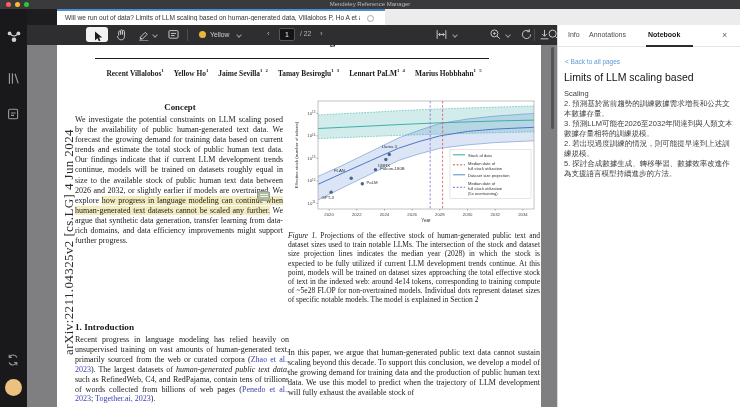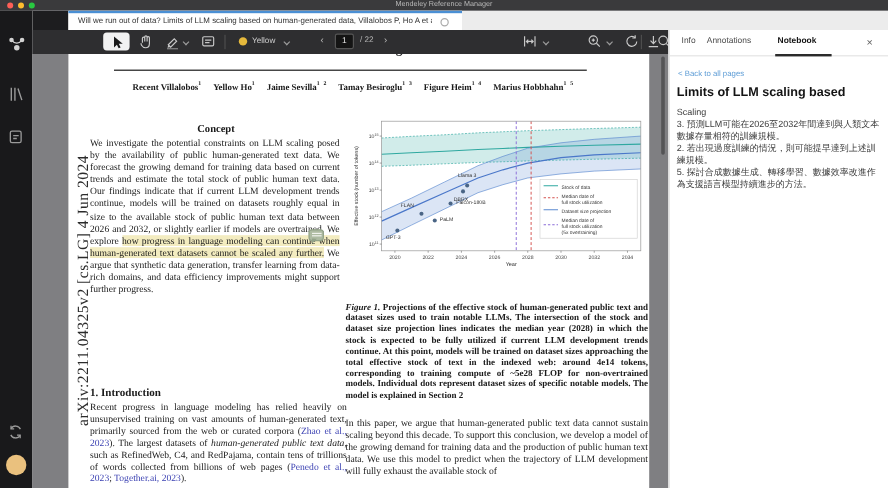--- a/index.html
+++ b/index.html
@@ -57,32 +57,32 @@
   .cite { color:#3d43b3; }
   .em { font-style:italic; }
   .note-bubble { left:200px; top:146px; width:13px; height:10px; background:#aebba2;
     border:1px solid #93a389; border-radius:3px; }
   .note-bubble:after { content:""; position:absolute; left:2px; bottom:-3px; border:2px solid transparent;
     border-top-color:#93a389; border-left-color:#93a389; }
   .note-bubble i { position:absolute; left:2px; width:8px; height:1px; background:#f0f2ec; }
   .intro-head { left:18px; top:277px; font-size:9.2px; font-weight:bold; }
   .intro-body { left:18px; top:290px; width:214px; font-size:8px; line-height:9.9px; }
   .figchart { left:234px; top:51px; width:248px; height:138px; background:#fff; }
-  .caption { left:231px; top:206px; width:252px; font-size:7.5px; line-height:9.2px;font-weight:bold; }
+  .caption { left:231px; top:186px; width:252px; font-size:7.5px; line-height:9.2px; }
   .rcol-p { left:231px; top:303px; width:252px; height:59px; overflow:hidden; font-size:8px; line-height:10px; }
 
   
   .panel { left:557px; top:25px; width:183px; height:382px; background:#fff; border-left:1px solid #d8d8d8; }
   .ptabs { left:0; top:0; width:183px; height:22px; border-bottom:1px solid #e4e4e4; }
   .ptab { top:6px; font-size:7px; color:#4a4a4a; }
   .ptab.active { font-weight:bold; color:#141414; }
   .ptab-underline { left:88px; top:20px; width:47px; height:2px; background:#2b2b2b; }
   .pclose { left:164px; top:5px; font-size:9px; color:#666; }
   .back-link { left:7px; top:33px; font-size:6.5px; color:#5b9bd5; }
-  .note-title { left:6px; top:46px; width:172px; font-size:10.5px; font-weight:bold; color:#141414; }
+  .note-title { left:6px; top:46px; width:172px; font-size:10.5px; font-weight:normal; color:#141414; }
   .note-body { left:6px; top:64px; width:172px; font-size:7.5px; line-height:10px; color:#3d3d3d;
     font-family:"Liberation Sans", sans-serif; }
 </style>
 </head>
 <body>
 
 <div class="abs titlebar">
   <div class="abs tl-dot" style="left:6px;background:#ff5f57"></div>
   <div class="abs tl-dot" style="left:15px;background:#febc2e"></div>
   <div class="abs tl-dot" style="left:24px;background:#28c840"></div>
@@ -197,21 +197,21 @@
       </svg>
   </div>
 </div>
 
 <div class="abs viewer">
   <div class="abs page">
     <div class="abs title-clip">
       <div>Will We Run Out of Data? Limits of LLM Scaling Based on Human-Generated Data</div>
     </div>
     <div class="abs rule"></div>
-    <div class="abs authors"><span>Recent Villalobos</span><span class="sup">1</span><span>Yellow Ho</span><span class="sup">1</span><span>Jaime Sevilla</span><span class="sup">1 2</span><span>Tamay Besiroglu</span><span class="sup">1 3</span><span>Figure Heim</span><span class="sup">1 4</span><span>Marius Hobbhahn</span><span class="sup">1 5</span></div>
+    <div class="abs authors"><span>Recent Villalobos</span><span class="sup">1</span><span>Yellow Ho</span><span class="sup">1</span><span>Jaime Sevilla</span><span class="sup">1 2</span><span>Tamay Besiroglu</span><span class="sup">1 3</span><span>Lennart PaLM</span><span class="sup">1 4</span><span>Marius Hobbhahn</span><span class="sup">1 5</span></div>
     <div class="abs arxiv">arXiv:2211.04325v2  [cs.LG]  4 Jun 2024</div>
     <div class="abs abs-head">Concept</div>
     <div class="abs abs-body justify"><span>We investigate the potential constraints on LLM scaling posed by the availability of public human-generated text data. We forecast the growing demand for training data based on current trends and estimate the total stock of public human text data. Our findings indicate that if current LLM development trends continue, models will be trained on datasets roughly equal in size to the available stock of public human text data between 2026 and 2032, or slightly earlier if models are overtrained. We explore </span><span class="hl">how progress in language modeling can continue when human-generated text datasets cannot be scaled any further.</span><span> We argue that synthetic data generation, transfer learning from data-rich domains, and data efficiency improvements might support further progress.</span></div>
     <div class="abs note-bubble">
         <i style="top:2px"></i>
         <i style="top:4px"></i>
       </div>
     <div class="abs intro-head">1. Introduction</div>
     <div class="abs intro-body justify"><span>Recent progress in language modeling has relied heavily on unsupervised training on vast amounts of human-generated text, primarily sourced from the web or curated corpora (</span><span class="cite">Zhao et al., 2023</span><span>). The largest datasets of </span><span class="em">human-generated public text data</span><span>, such as RefinedWeb, C4, and RedPajama, contain tens of trillions of words collected from billions of web pages (</span><span class="cite">Penedo et al., 2023</span><span>; </span><span class="cite">Together.ai, 2023</span><span>).</span></div>
     <svg id="chart" class="abs figchart" viewBox="0 0 248 138">
@@ -290,17 +290,18 @@
     <span class="abs ptab" style="left:10px">Info</span>
     <span class="abs ptab" style="left:31px">Annotations</span>
     <span class="abs ptab active" style="left:90px">Notebook</span>
     <div class="abs ptab-underline"></div>
     <span class="abs pclose">×</span>
   </div>
   <div class="abs back-link">&lt; Back to all pages</div>
   <div class="abs note-title">Limits of LLM scaling based</div>
   <div class="abs note-body">
     <div>Scaling</div>
+    <div>2. 預測基於當前趨勢的訓練數據需求增長和公共文本數據存量。</div>
     <div>3. 預測LLM可能在2026至2032年間達到與人類文本數據存量相符的訓練規模。</div>
     <div>2. 若出現過度訓練的情況，則可能提早達到上述訓練規模。</div>
     <div>5. 探討合成數據生成、轉移學習、數據效率改進作為支援語言模型持續進步的方法。</div>
   </div>
 </div>
 
 </body></html>

